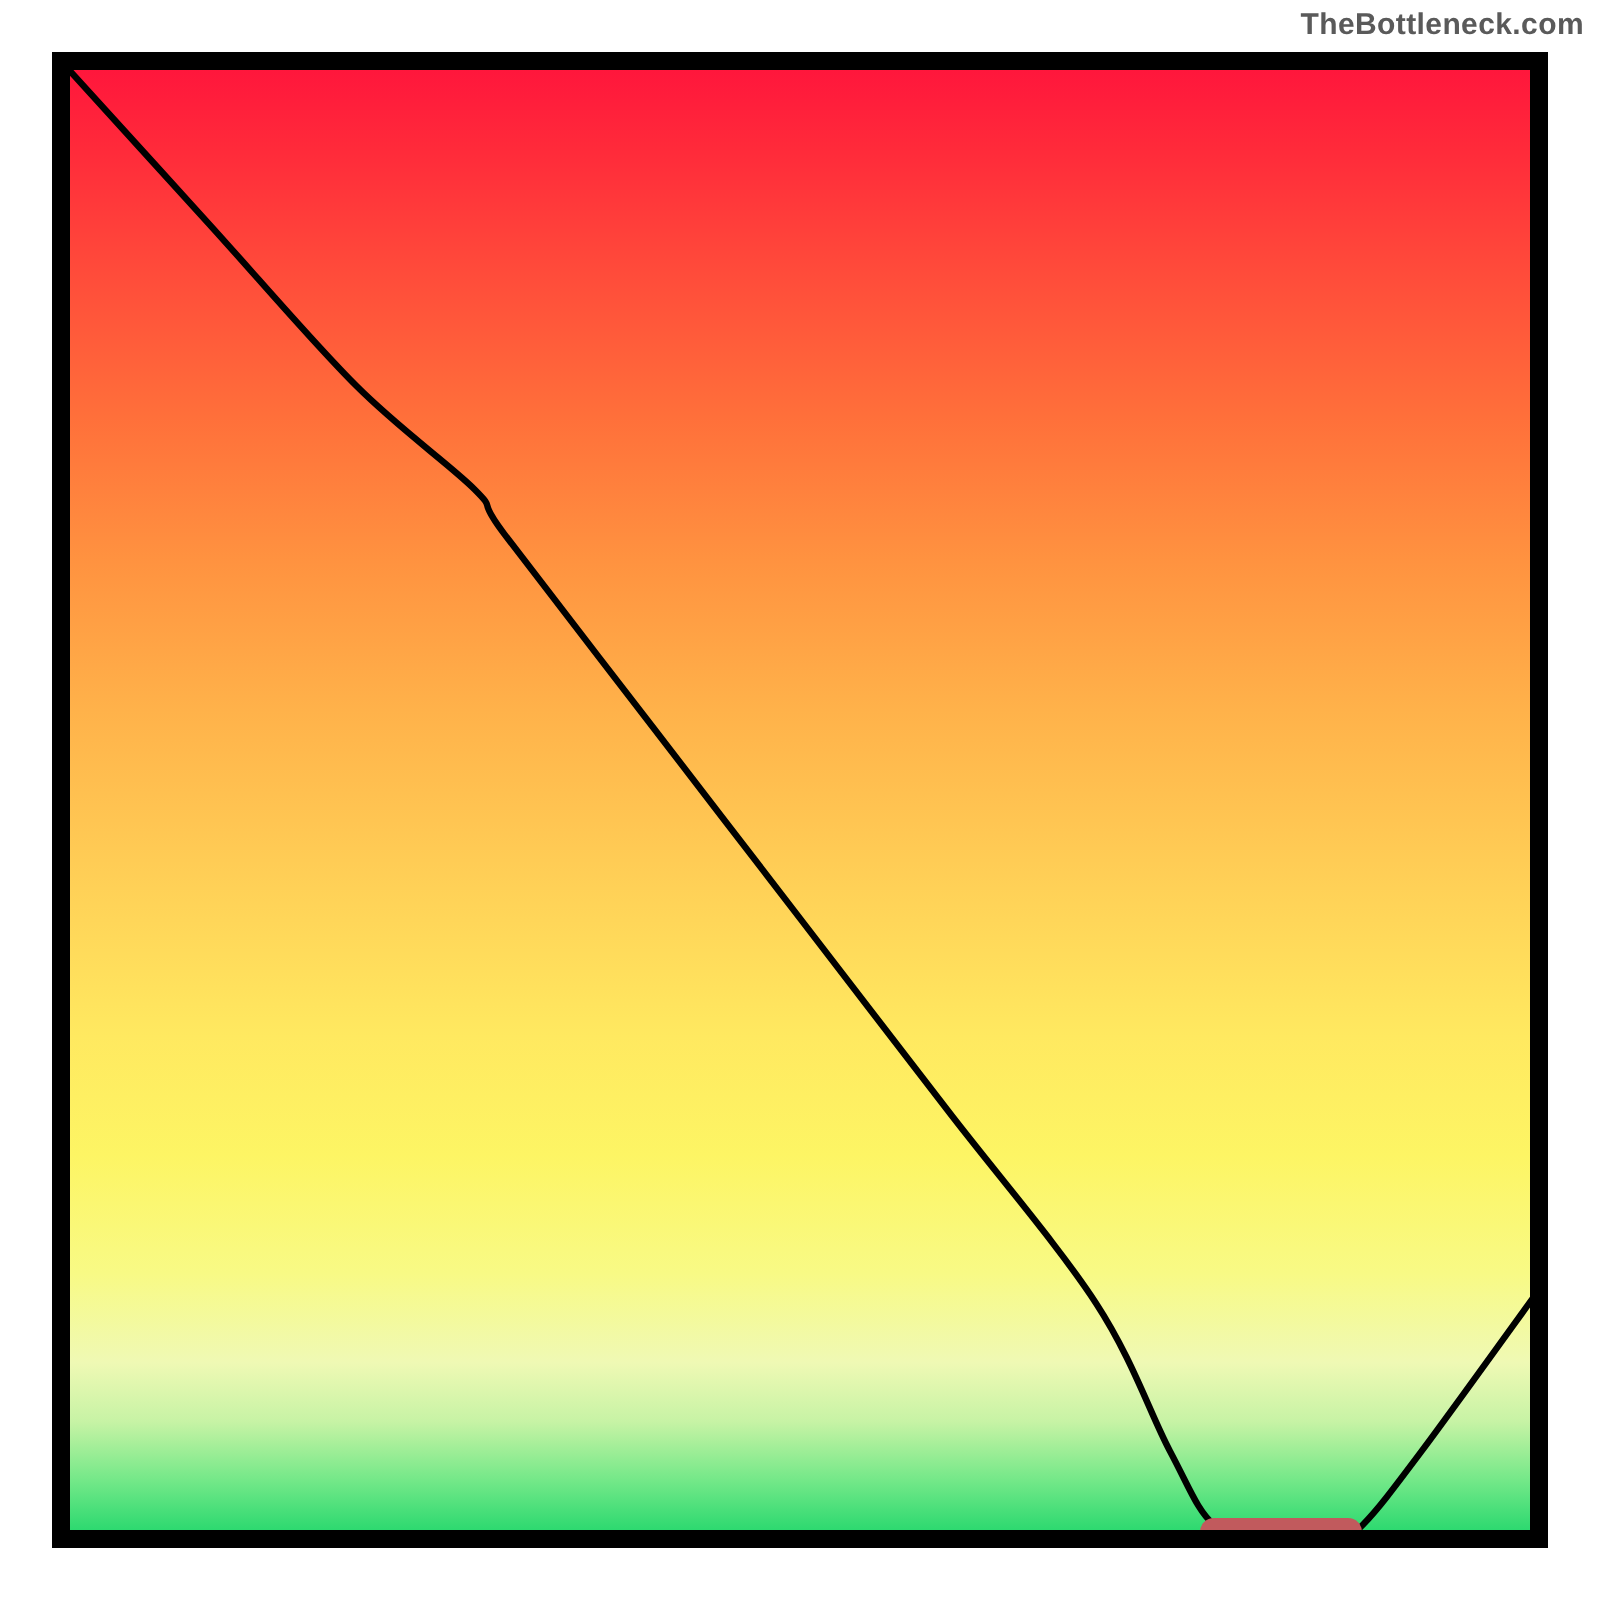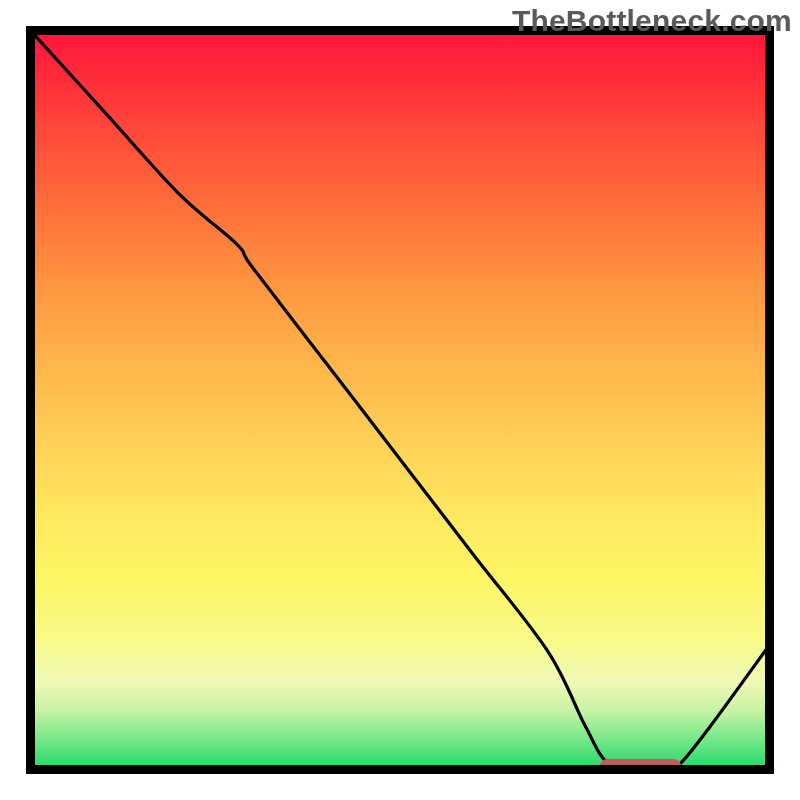--- a/index.html
+++ b/index.html
@@ -16,21 +16,21 @@
     left: 0; top: 0;
     width: 800px;
     height: 800px;
     box-sizing: border-box;
   }
   .watermark {
     position: absolute;
     top: 4px;
     right: 8px;
     color: #5a5a5a;
-    font-size: 30px;
+    font-size: 15px;
     font-weight: 600;
     letter-spacing: 0.2px;
     z-index: 50;
   }
   .plot-border {
     position: absolute;
     left: 26px;
     top: 26px;
     width: 748px;
     height: 748px;

